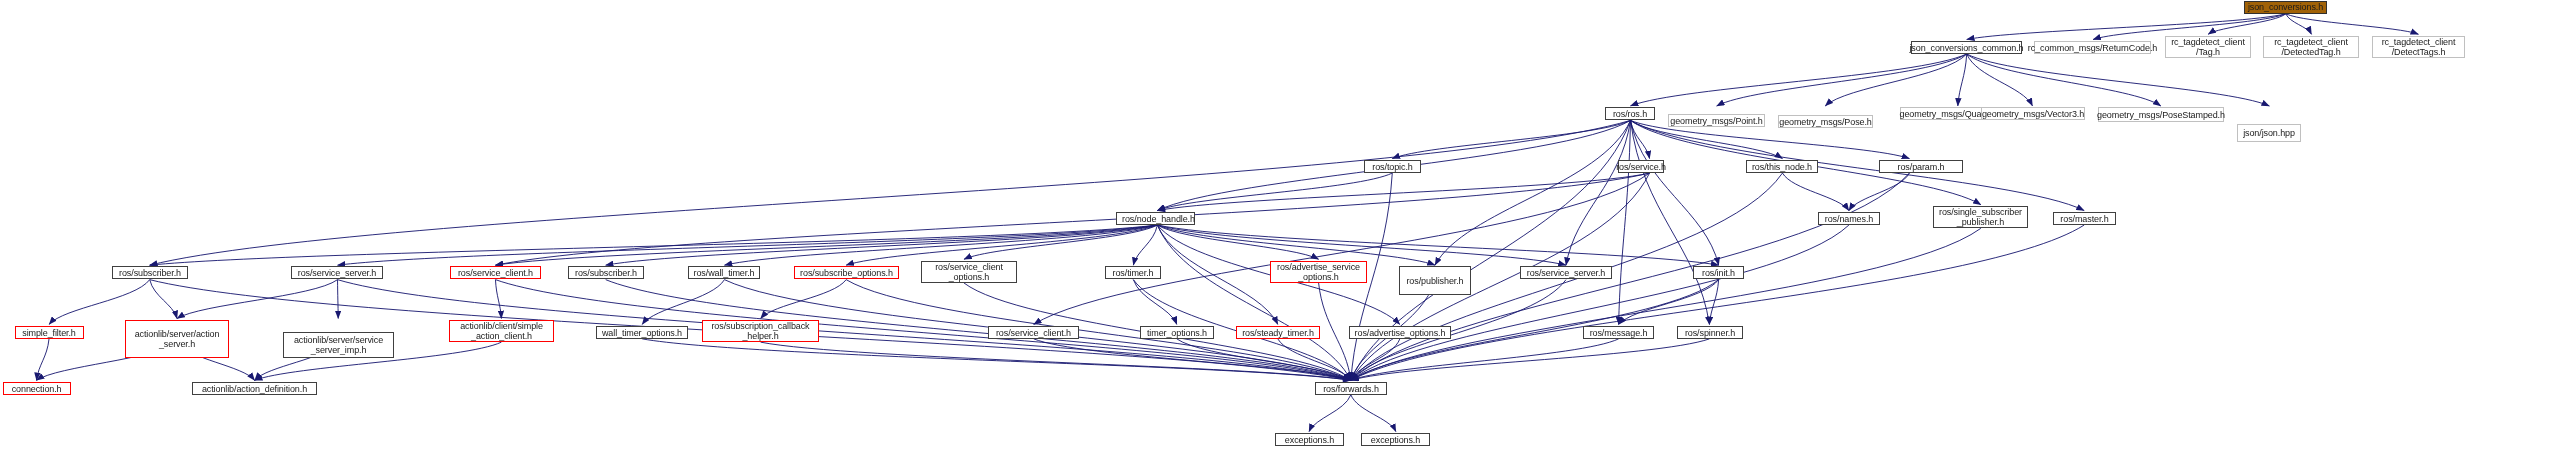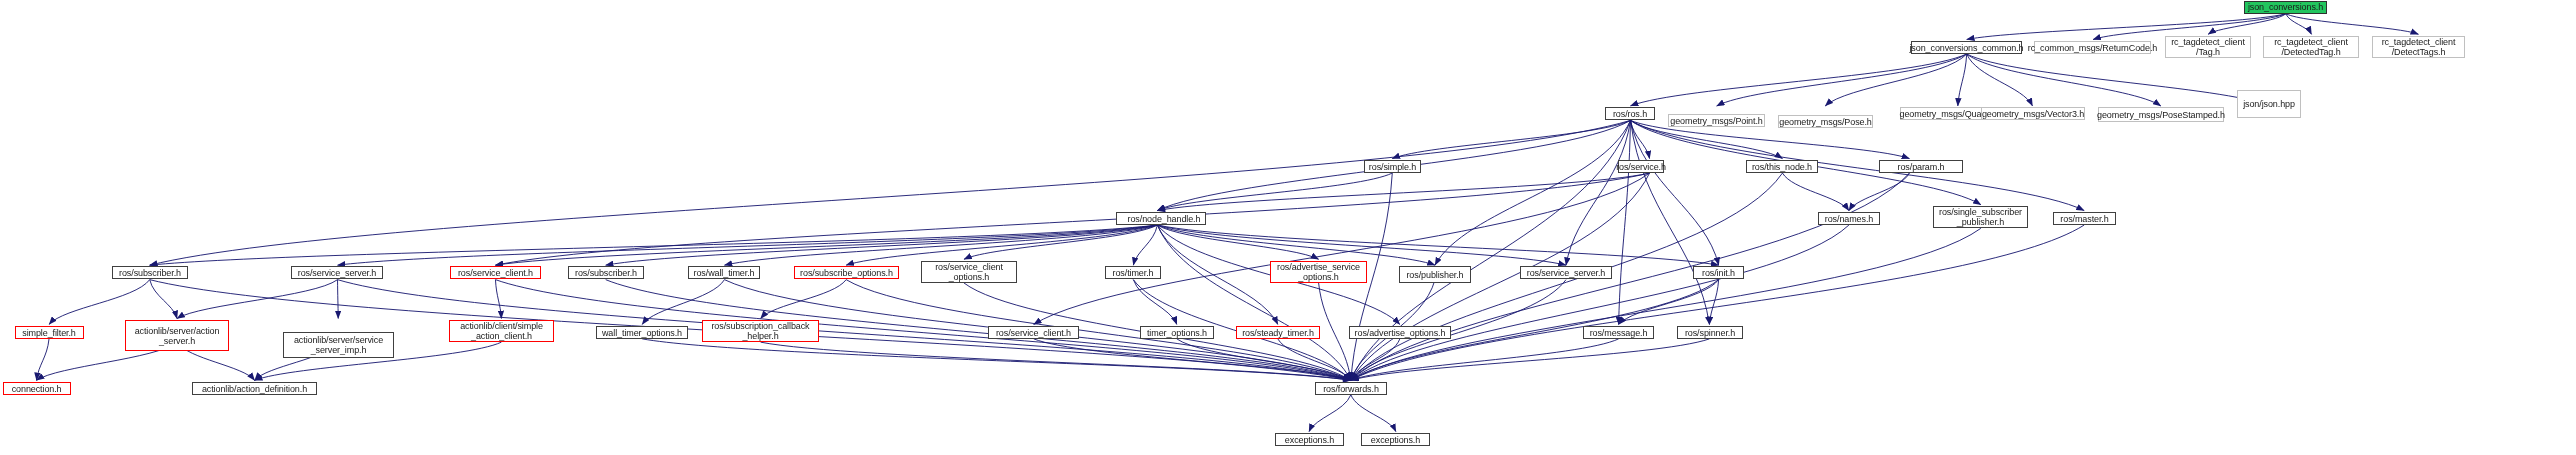--- a/index.html
+++ b/index.html
@@ -37,21 +37,21 @@
     border: 0.7px solid #404040;
     color: #1a1a1a;
     font-size: 9px;
     line-height: 10px;
     letter-spacing: -0.1px;
     white-space: pre-line;
     padding: 0 2px;
     cursor: pointer;
   }
   .node.root {
-    background: #22c55e;
+    background: #a16207;
     border: 0.7px solid #303030;
   }
   .node.red {
     border: 0.7px solid #ff0000;
   }
   .node.gray-thin {
     border: 0.7px solid #c0c0c0;
   }
 </style>
 </head>
@@ -167,46 +167,46 @@
       <div class="node gray-thin" style="left: 2263px; top: 36px; width: 96px; height: 22.4px;">rc_tagdetect_client
 /DetectedTag.h</div>
       <div class="node gray-thin" style="left: 2372px; top: 36px; width: 93px; height: 22.4px;">rc_tagdetect_client
 /DetectTags.h</div>
       <div class="node" style="left: 1605px; top: 107px; width: 50px; height: 13px;">ros/ros.h</div>
       <div class="node gray-thin" style="left: 1668px; top: 114px; width: 97px; height: 13px;">geometry_msgs/Point.h</div>
       <div class="node gray-thin" style="left: 1778px; top: 115px; width: 95px; height: 13px;">geometry_msgs/Pose.h</div>
       <div class="node gray-thin" style="left: 1900px; top: 107px; width: 115px; height: 13px;">geometry_msgs/Quaternion.h</div>
       <div class="node gray-thin" style="left: 1981px; top: 107px; width: 104px; height: 13px;">geometry_msgs/Vector3.h</div>
       <div class="node gray-thin" style="left: 2098px; top: 107px; width: 126px; height: 15px;">geometry_msgs/PoseStamped.h</div>
-      <div class="node gray-thin" style="left: 2237px; top: 90px; width: 64px; height: 28px;">json/json.hpp</div>
-      <div class="node" style="left: 1364px; top: 160px; width: 57px; height: 13px;">ros/simple.h</div>
+      <div class="node gray-thin" style="left: 2237px; top: 124px; width: 64px; height: 18px;">json/json.hpp</div>
+      <div class="node" style="left: 1364px; top: 160px; width: 57px; height: 13px;">ros/topic.h</div>
       <div class="node" style="left: 1618px; top: 160px; width: 46px; height: 13px;">ros/service.h</div>
       <div class="node" style="left: 1746px; top: 160px; width: 72px; height: 13px;">ros/this_node.h</div>
       <div class="node" style="left: 1879px; top: 160px; width: 84px; height: 13px;">ros/param.h</div>
       <div class="node" style="left: 1818px; top: 212px; width: 62px; height: 13px;">ros/names.h</div>
       <div class="node" style="left: 1933px; top: 206px; width: 95px; height: 22.4px;">ros/single_subscriber
 _publisher.h</div>
       <div class="node" style="left: 2053px; top: 212px; width: 63px; height: 13px;">ros/master.h</div>
-      <div class="node" style="left: 1116px; top: 212px; width: 90px; height: 13px; padding-left: 8px;">ros/node_handle.h</div>
+      <div class="node" style="left: 1116px; top: 212px; width: 79px; height: 13px; padding-left: 8px;">ros/node_handle.h</div>
       <div class="node" style="left: 112px; top: 266px; width: 76px; height: 13px;">ros/subscriber.h</div>
       <div class="node" style="left: 291px; top: 266px; width: 92px; height: 13px;">ros/service_server.h</div>
       <div class="node red" style="left: 450px; top: 266px; width: 91px; height: 13px;">ros/service_client.h</div>
       <div class="node" style="left: 568px; top: 266px; width: 76px; height: 13px;">ros/subscriber.h</div>
       <div class="node" style="left: 688px; top: 266px; width: 72px; height: 13px;">ros/wall_timer.h</div>
       <div class="node red" style="left: 794px; top: 266px; width: 105px; height: 13px;">ros/subscribe_options.h</div>
       <div class="node" style="left: 921px; top: 261px; width: 96px; height: 22.4px;">ros/service_client
 _options.h</div>
       <div class="node" style="left: 1105px; top: 266px; width: 56px; height: 13px;">ros/timer.h</div>
       <div class="node red" style="left: 1270px; top: 261px; width: 97px; height: 22.4px;">ros/advertise_service
 _options.h</div>
-      <div class="node" style="left: 1399px; top: 266px; width: 72px; height: 17px;">ros/publisher.h</div>
+      <div class="node" style="left: 1399px; top: 266px; width: 72px; height: 29px;">ros/publisher.h</div>
       <div class="node" style="left: 1520px; top: 266px; width: 92px; height: 13px;">ros/service_server.h</div>
       <div class="node" style="left: 1693px; top: 266px; width: 51px; height: 13px;">ros/init.h</div>
       <div class="node red" style="left: 14.5px; top: 326px; width: 69px; height: 13px;">simple_filter.h</div>
-      <div class="node red" style="left: 125px; top: 320px; width: 104px; height: 31px;">actionlib/server/action
+      <div class="node red" style="left: 125px; top: 320px; width: 104px; height: 38px;">actionlib/server/action
 _server.h</div>
       <div class="node" style="left: 283px; top: 332px; width: 111px; height: 26px;">actionlib/server/service
 _server_imp.h</div>
       <div class="node red" style="left: 449px; top: 320px; width: 105px; height: 22.4px;">actionlib/client/simple
 _action_client.h</div>
       <div class="node" style="left: 596px; top: 326px; width: 92px; height: 13px;">wall_timer_options.h</div>
       <div class="node red" style="left: 702px; top: 320px; width: 117px; height: 22.4px;">ros/subscription_callback
 _helper.h</div>
       <div class="node" style="left: 988px; top: 326px; width: 91px; height: 13px;">ros/service_client.h</div>
       <div class="node" style="left: 1140px; top: 326px; width: 74px; height: 13px;">timer_options.h</div>

